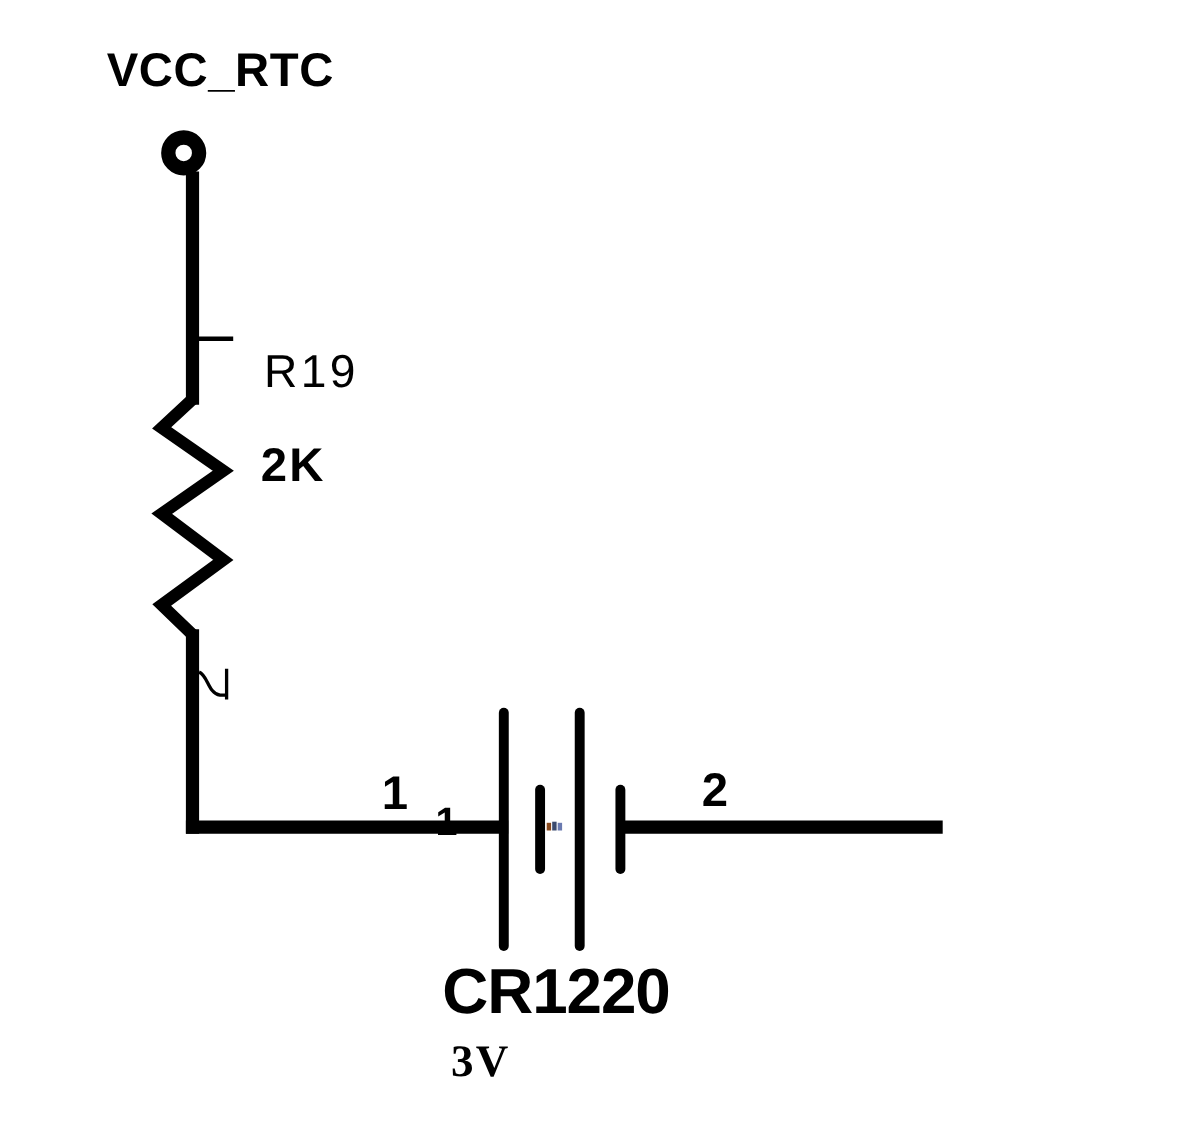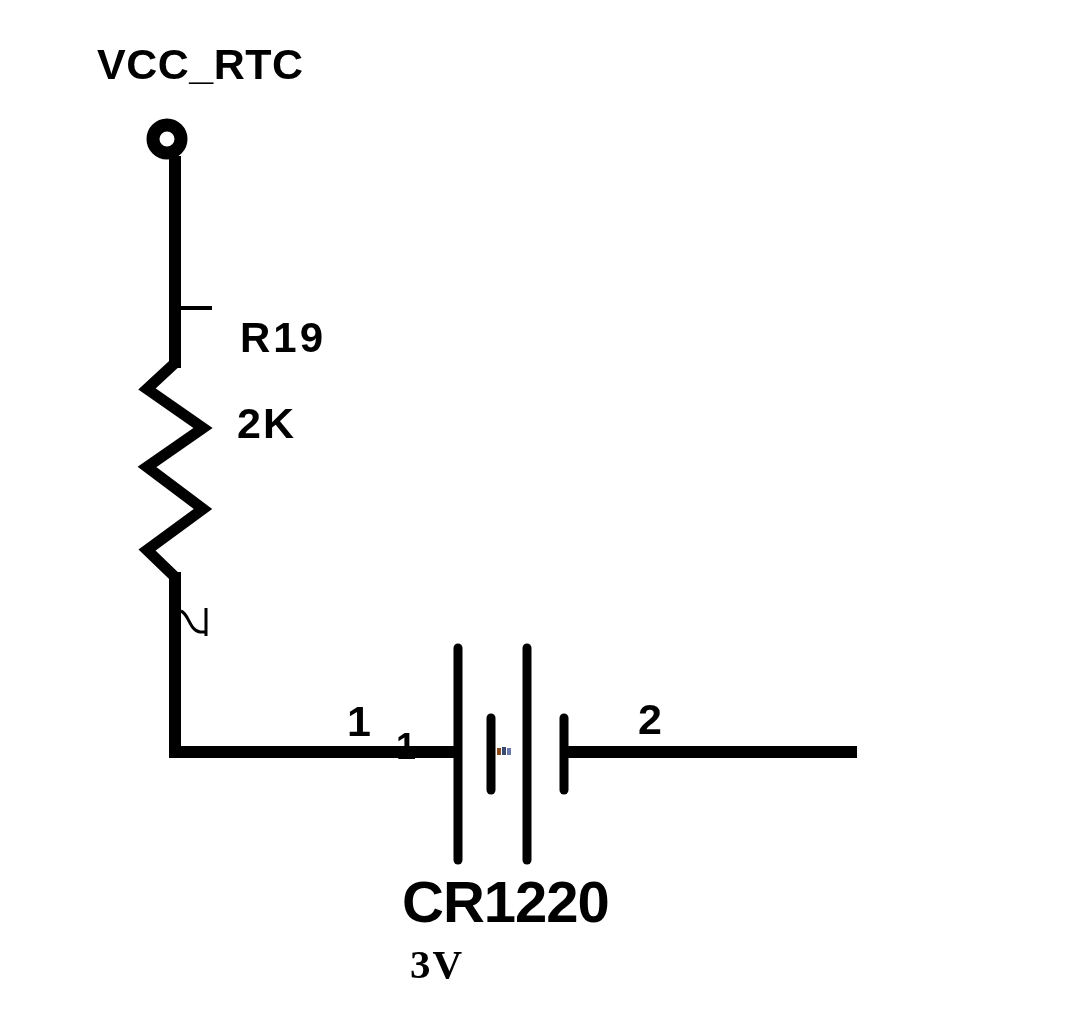--- a/index.html
+++ b/index.html
@@ -27,21 +27,21 @@
   }
   .ink-stroke { stroke: var(--ink, #000000); fill: none; }
 </style>
 </head>
 <body>
 
 <div class="canvas">
 
   <div class="lbl b" style="left:97px; top:43px; font-size:43px; letter-spacing:0.5px;">VCC_RTC</div>
 
-  <div class="lbl" style="left:240px; top:317px; font-size:42px; font-weight:700; letter-spacing:3px;">R19</div>
+  <div class="lbl" style="left:240px; top:317px; font-size:42px; font-weight:400; letter-spacing:3px;">R19</div>
 
   <div class="lbl b" style="left:237px; top:402px; font-size:43px; letter-spacing:2px;">2K</div>
 
   <div class="lbl b" style="left:347px; top:700px; font-size:43px;">1</div>
 
   <div class="lbl b" style="left:396px; top:729px; font-size:36px;">1</div>
 
   <div class="lbl b" style="left:638px; top:698px; font-size:43px;">2</div>
 
   <div class="lbl b" style="left:402px; top:873px; font-size:58px; letter-spacing:-1px;">CR1220</div>

